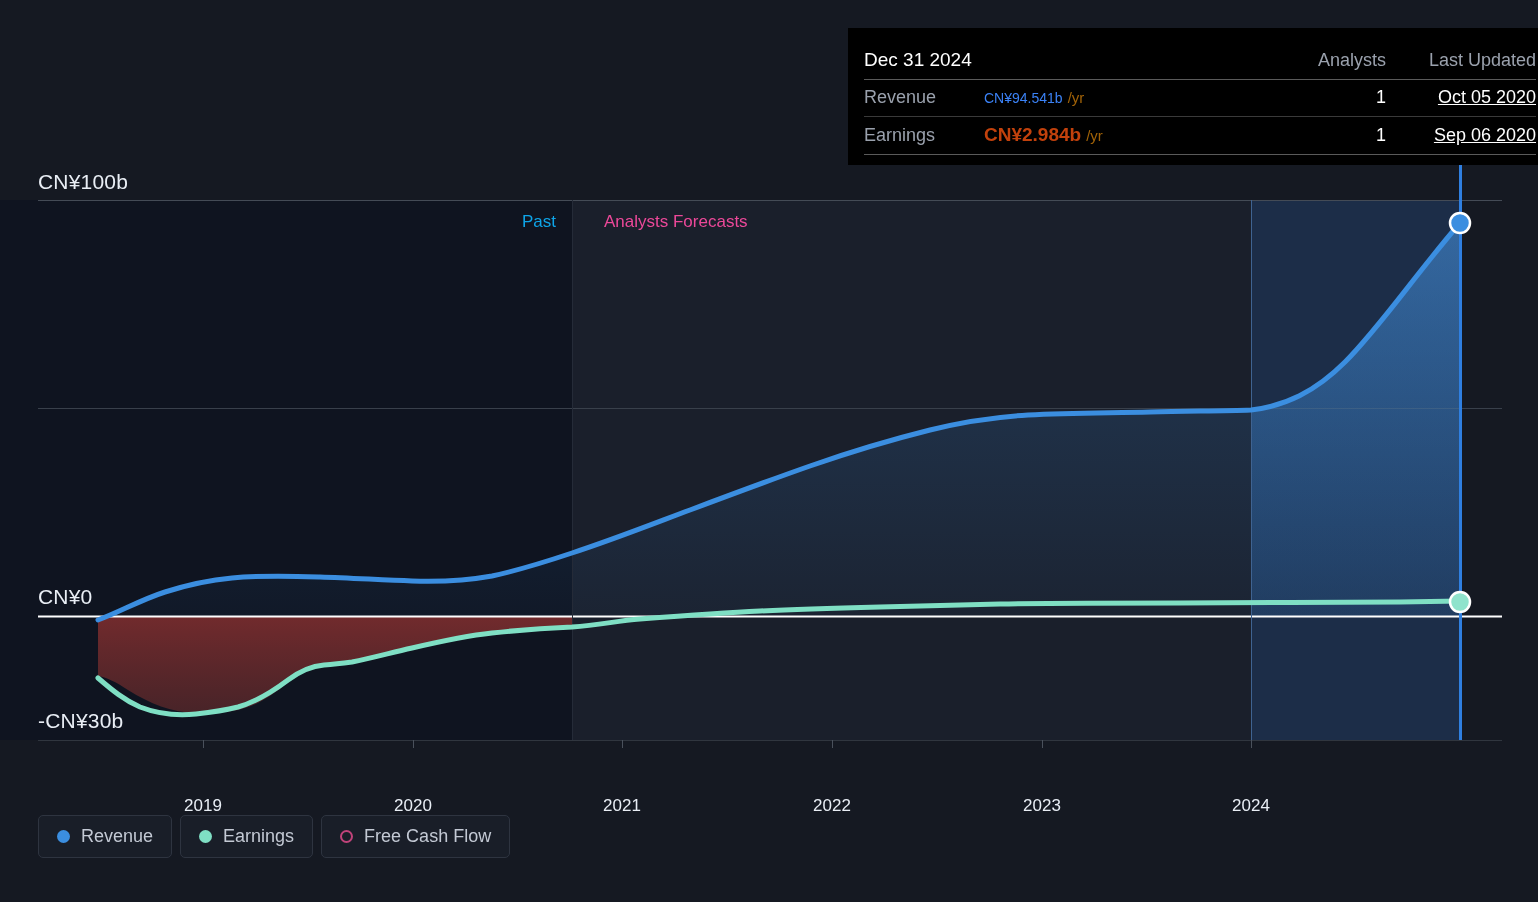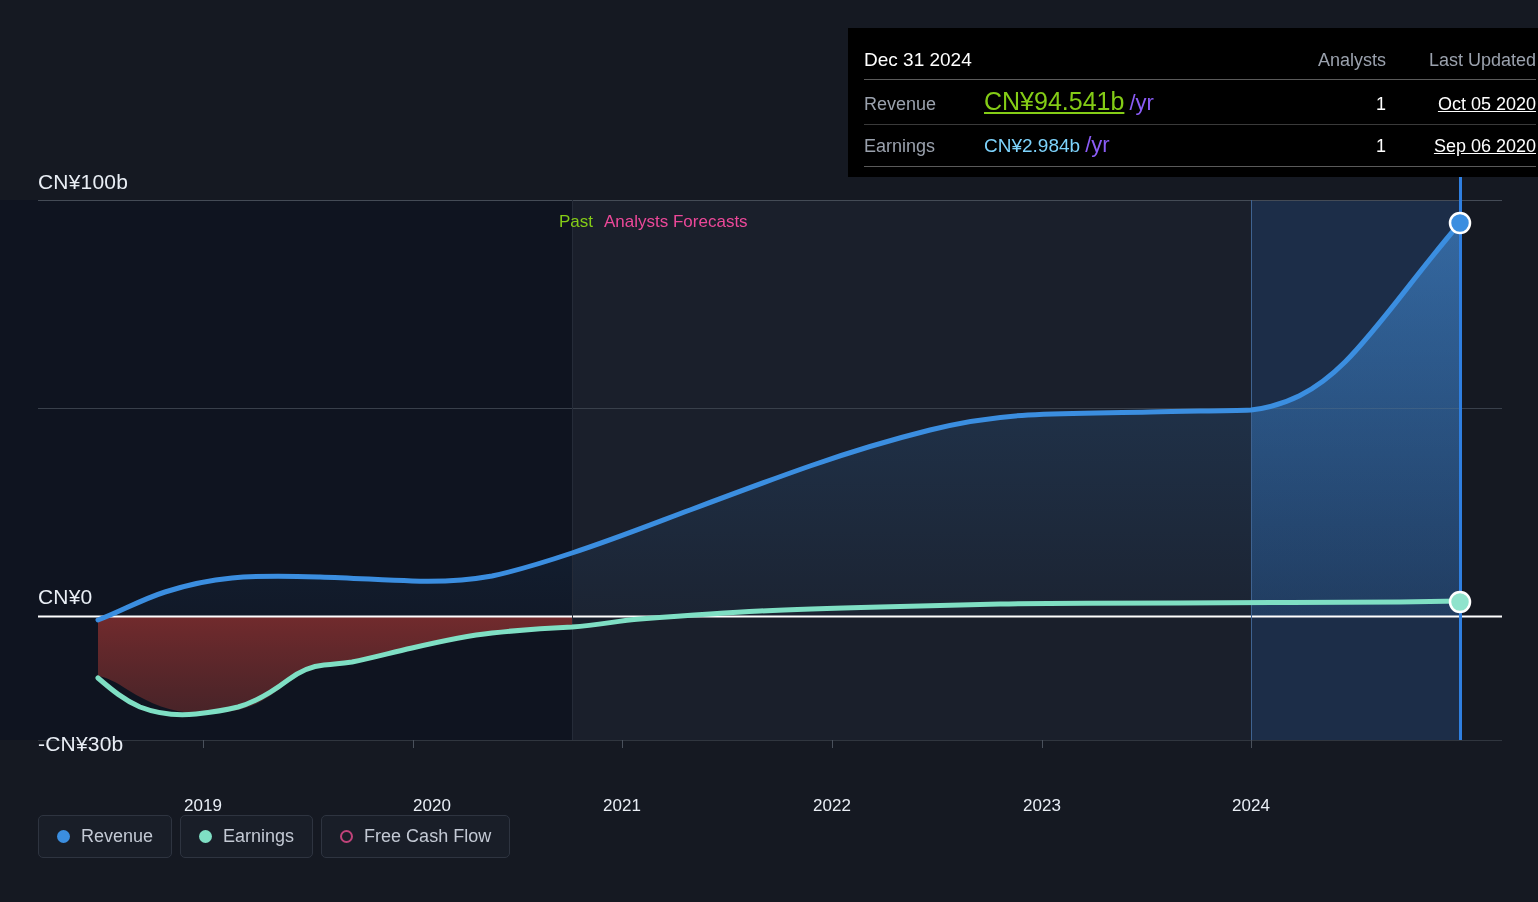--- a/index.html
+++ b/index.html
@@ -29,43 +29,43 @@
   
   .ylabel {
     position: absolute;
     color: #e9eef5;
     font-size: 21px;
     letter-spacing: .2px;
     white-space: nowrap;
   }
   #ylabel-top    { left: 38px; top: 170px; }
   #ylabel-zero   { left: 38px; top: 585px; }
-  #ylabel-bottom { left: 38px; top: 709px; margin-top: 23px; }
+  #ylabel-bottom { left: 38px; top: 709px; }
 
   
   .xlabel {
     position: absolute;
     top: 752px;
     color: #e9eef5;
     font-size: 17px;
     transform: translateX(-50%);
     white-space: nowrap;
     margin-top: 44px;
   }
 
   
   .band-label {
     position: absolute;
     top: 212px;
     font-size: 17px;
     white-space: nowrap;
   }
   #label-past {
-    right: 945px;
-    color: #84cc16;
+    right: 982px;
+    color: #0ea5e9;
     text-align: right;
   }
   #label-forecast {
     left: 604px;
     color: #ec4899;
   }
 
   
   #tooltip {
     position: absolute;
@@ -84,23 +84,23 @@
     padding: 7px 0 8px 0;
     font-weight: normal;
     text-align: left;
     vertical-align: baseline;
     border-bottom: 1px solid #3a3a3a;
   }
   #tooltip thead th { border-bottom: 1px solid #5a5a5a; }
   #tooltip tbody tr:last-child td { border-bottom: 1px solid #5a5a5a; }
   .tt-date   { color: #ffffff; font-size: 19px; }
   .tt-metric { color: #9aa1ad; width: 120px; }
-  .tt-value-rev  { color: #84cc16; font-size: 25px; text-decoration: underline; }
-  .tt-value-earn { color: #7dd3fc; font-size: 19px; }
-  .tt-unit   { color: #8b5cf6; font-size: 22px; }
+  .tt-value-rev  { color: #3b82f6; font-size: 14px; }
+  .tt-value-earn { color: #c2410c; font-size: 19px; font-weight: bold; }
+  .tt-unit   { color: #a16207; font-size: 15px; }
   .tt-num    { text-align: right !important; color: #ffffff; width: 86px; }
   .tt-head-analysts { text-align: right !important; color: #9aa1ad; width: 86px; }
   .tt-date-cell { text-align: right !important; color: #ffffff; width: 150px; text-decoration: underline; }
   .tt-head-updated  { text-align: right !important; color: #9aa1ad; width: 150px; }
 
   
   #legend {
     position: absolute;
     left: 38px; top: 815px;
     display: flex;
@@ -220,21 +220,21 @@
       <circle cx="1460" cy="223" r="10" fill="#3b8ee0" stroke="#ffffff" stroke-width="2.5"></circle>
       <circle cx="1460" cy="602" r="10" fill="#8fe3cc" stroke="#ffffff" stroke-width="2.5"></circle>
     </svg>
   </div>
 
   <div class="ylabel" id="ylabel-top">CN¥100b</div>
   <div class="ylabel" id="ylabel-zero">CN¥0</div>
   <div class="ylabel" id="ylabel-bottom">-CN¥30b</div>
 
   <div class="xlabel" style="left:203px">2019</div>
-  <div class="xlabel" style="left:432px">2020</div>
+  <div class="xlabel" style="left:413px">2020</div>
   <div class="xlabel" style="left:622px">2021</div>
   <div class="xlabel" style="left:832px">2022</div>
   <div class="xlabel" style="left:1042px">2023</div>
   <div class="xlabel" style="left:1251px">2024</div>
 
   <div class="band-label" id="label-past">Past</div>
   <div class="band-label" id="label-forecast">Analysts Forecasts</div>
 
   <div id="tooltip">
     <table>

